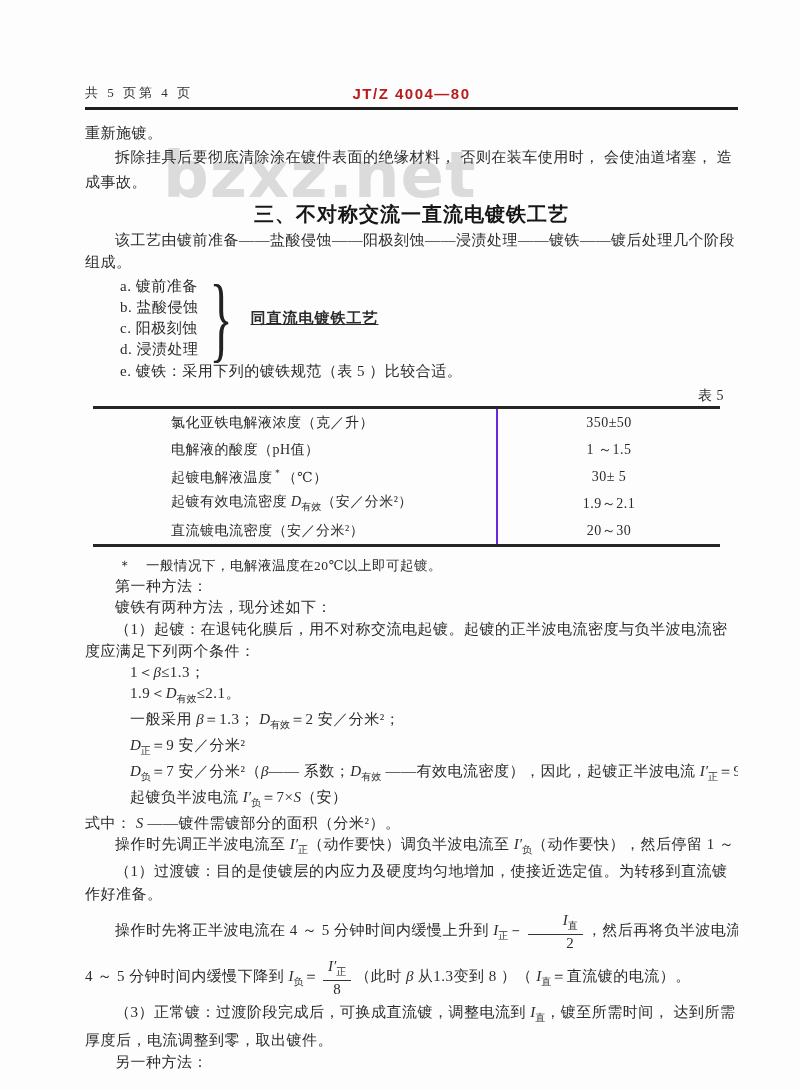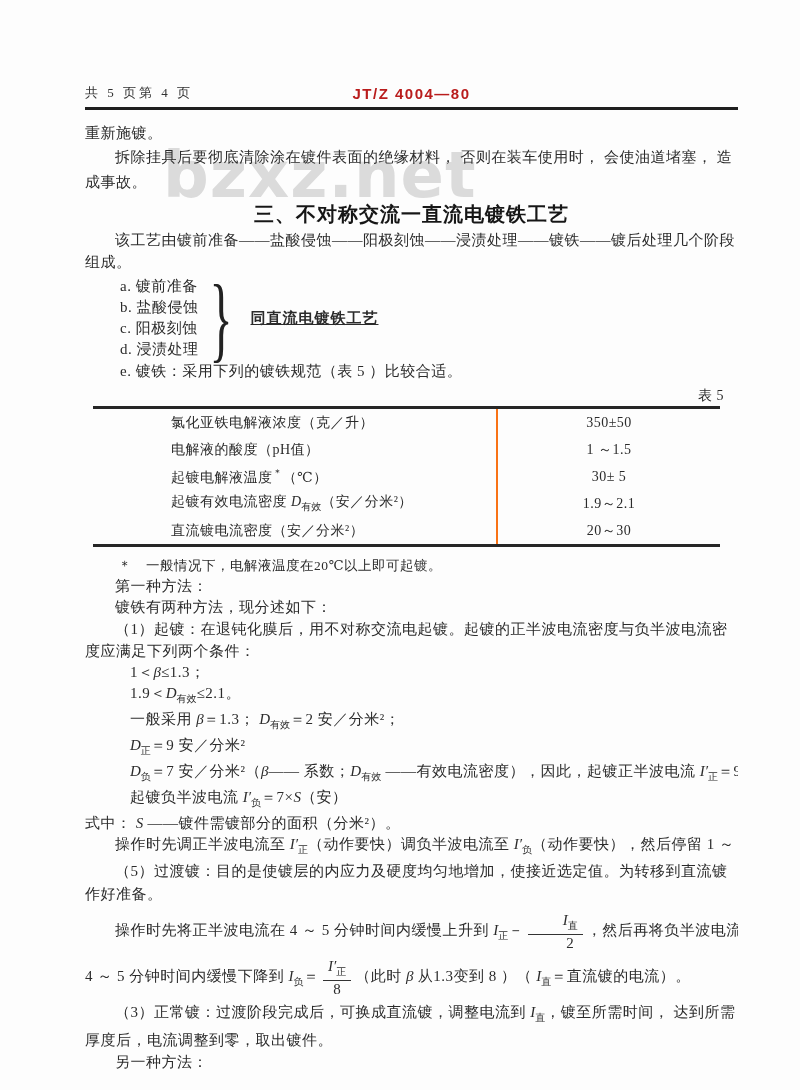--- a/index.html
+++ b/index.html
@@ -41,21 +41,21 @@
   .steps-wrap{display:flex;margin:3px 0 0 35px;align-items:center;}
   .steps-list > div{line-height:21px;}
   .brace{font-size:96px;line-height:80px;transform:scaleX(.5);width:34px;
     color:#222;margin-left:2px;font-weight:400;align-self:center;}
   .brace-note{align-self:center;margin-left:16px;font-weight:bold;letter-spacing:1px;text-decoration:underline;}
   .stepe{margin-left:35px;line-height:23px;}
   .tcaption{text-align:right;padding-right:14px;font-size:14px;margin-top:4px;line-height:17px;}
   table.spec{width:627px;margin-left:8px;margin-top:2px;border-collapse:collapse;
     border-top:3px solid #262626;border-bottom:3px solid #262626;}
   .spec td{font-size:14px;padding:2px 0;height:23px;letter-spacing:.5px;}
-  .spec .tl{padding-left:78px;border-right:2px solid #f97316;}
+  .spec .tl{padding-left:78px;border-right:2px solid #6d28d9;}
   .spec .tv{width:222px;text-align:center;font-family:"Liberation Serif",serif;}
   .note{margin-top:8px;margin-left:33px;font-size:13.5px;line-height:21px;}
   .f{margin-left:45px;line-height:21px;}
   .where{line-height:21px;}
   .nowrap{white-space:nowrap;overflow:hidden;}
   .fracline{line-height:38px;}
   .fl1{margin-top:5px;}
   .fl2{margin-top:2px;}
   .p10{line-height:23px;}
   .var{font-style:italic;font-family:"Liberation Serif","DejaVu Serif",serif;letter-spacing:0;}
@@ -130,20 +130,20 @@
 
     <p class="l f"><span>1＜</span><span class="var">β</span><span>≤1.3；</span></p>
     <p class="l f"><span>1.9＜</span><span class="var">D</span><span class="subs">有效</span><span>≤2.1。</span></p>
     <p class="l f"><span>一般采用 </span><span class="var">β</span><span>＝1.3； </span><span class="var">D</span><span class="subs">有效</span><span>＝2 安／分米²；</span></p>
     <p class="l f"><span class="var">D</span><span class="subs">正</span><span>＝9 安／分米²</span></p>
     <p class="l f nowrap"><span class="var">D</span><span class="subs">负</span><span>＝7 安／分米²（</span><span class="var">β</span><span>—— 系数；</span><span class="var">D</span><span class="subs">有效</span><span> ——有效电流密度），因此，起镀正半波电流 </span><span class="var">I′</span><span class="subs">正</span><span>＝9×</span></p>
     <p class="l f"><span>起镀负半波电流 </span><span class="var">I′</span><span class="subs">负</span><span>＝7×</span><span class="var">S</span><span>（安）</span></p>
     <p class="l where"><span>式中： </span><span class="var">S</span><span> ——镀件需镀部分的面积（分米²）。</span></p>
 
     <p class="l indent nowrap"><span>操作时先调正半波电流至 </span><span class="var">I′</span><span class="subs">正</span><span>（动作要快）调负半波电流至 </span><span class="var">I′</span><span class="subs">负</span><span>（动作要快），然后停留 1 ～ 3 分钟。</span></p>
-    <p class="l indent" style="line-height:23px">（5）过渡镀：目的是使镀层的内应力及硬度均匀地增加，使接近选定值。为转移到直流镀作好准备。</p>
+    <p class="l indent" style="line-height:23px">（1）过渡镀：目的是使镀层的内应力及硬度均匀地增加，使接近选定值。为转移到直流镀作好准备。</p>
     <p class="l indent nowrap fracline fl1"><span>操作时先将正半波电流在 4 ～ 5 分钟时间内缓慢上升到 </span><span class="var">I</span><span class="subs">正</span><span>－</span><span class="frac"><span class="num"><span class="var">I</span><span class="subs">直</span></span><span class="den"><span>2</span></span></span><span>，然后再将负半波电流同样在</span></p>
     <p class="l nowrap fracline fl2"><span>4 ～ 5 分钟时间内缓慢下降到 </span><span class="var">I</span><span class="subs">负</span><span>＝</span><span class="frac"><span class="num"><span class="var">I′</span><span class="subs">正</span></span><span class="den"><span>8</span></span></span><span>（此时 </span><span class="var">β</span><span> 从1.3变到 8 ）（ </span><span class="var">I</span><span class="subs">直</span><span>＝直流镀的电流）。</span></p>
     <p class="l indent p10"><span>（3）正常镀：过渡阶段完成后，可换成直流镀，调整电流到 </span><span class="var">I</span><span class="subs">直</span><span>，镀至所需时间， 达到所需厚度后，电流调整到零，取出镀件。</span></p>
     <p class="l indent">另一种方法：</p>
 
   </div>
 </div>
 
 </body></html>

